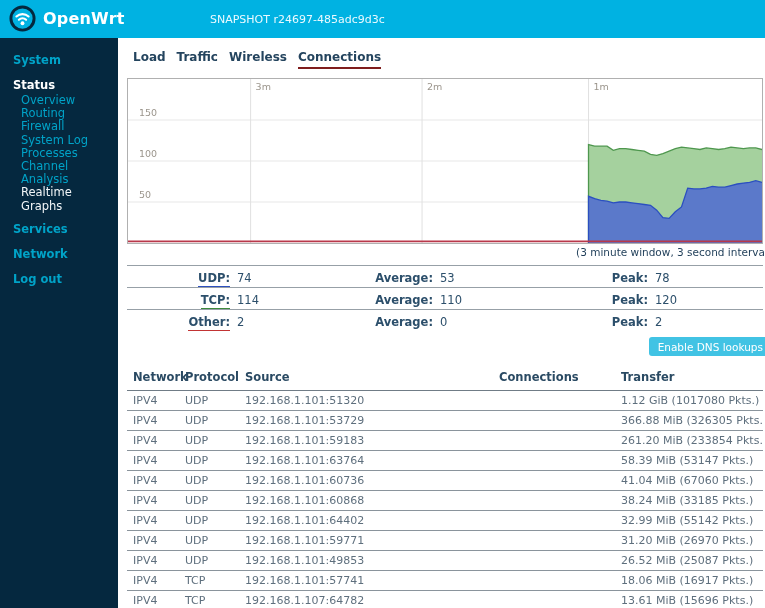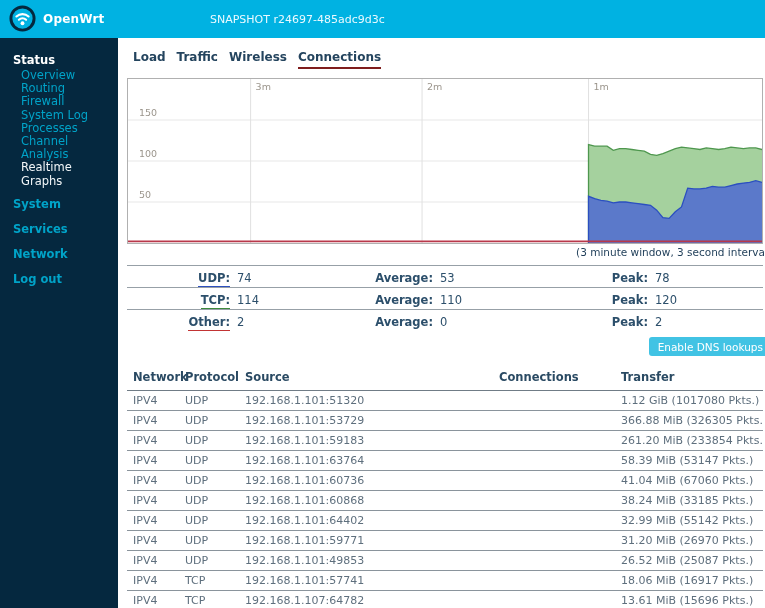--- a/index.html
+++ b/index.html
@@ -4,21 +4,21 @@
 <style>
   * { margin:0; padding:0; box-sizing:border-box; }
   html,body { background:#e8e8e8; }
   #app {
     position:relative; width:765px; height:608px; overflow:hidden; background:#fff;
     font-family:"DejaVu Sans","Liberation Sans",sans-serif; color:#1f4057;
   }
   
   .hdr { position:absolute; left:0; top:0; width:765px; height:38px; background:#00b2e2; z-index:5; }
   .logo-wrap { position:absolute; left:9px; top:5px; display:flex; align-items:center; gap:7px; }
-  .brand { color:#fff; font-size:12px; font-weight:bold; letter-spacing:.2px; }
+  .brand { color:#fff; font-size:16px; font-weight:bold; letter-spacing:.2px; }
   .fw-version { position:absolute; left:210px; top:13px; color:#eafaff; font-size:11px; }
   .badge {
     position:absolute; right:9px; top:10px; border:1px solid #fff; border-radius:9px;
     color:#fff; font-size:13px; padding:1.5px 9px; background:transparent; cursor:pointer;margin-top:45px;
   }
   
   .sidebar { position:absolute; left:0; top:38px; width:118px; bottom:0; background:#05283f; padding-top:14px; }
   .side-head { font-size:11.5px; font-weight:bold; padding:2px 4px 2px 13px; color:#00a3c8; line-height:13px; cursor:pointer; }
   .side-head.active { color:#ffffff; }
   .side-sub { font-size:11.5px; padding:0 4px 0 21px; color:#00a3c8; line-height:13.2px; cursor:pointer; }
@@ -66,31 +66,31 @@
         <circle cx="12" cy="16.2" r="1.7" fill="#ffffff"></circle>
       </svg>
       <span class="brand">OpenWrt</span>
     </div>
     <span class="fw-version">SNAPSHOT r24697-485adc9d3c</span>
     <button class="badge">Refreshing</button>
   </div>
 
   <div class="sidebar" id="sidebar">
       <div class="side-group">
+        <div class="side-head">System</div>
+      </div>
+      <div class="side-group">
         <div class="side-head active">Status</div>
         <div class="side-sub">Overview</div>
         <div class="side-sub">Routing</div>
         <div class="side-sub">Firewall</div>
         <div class="side-sub">System Log</div>
         <div class="side-sub">Processes</div>
         <div class="side-sub">Channel Analysis</div>
         <div class="side-sub active">Realtime Graphs</div>
-      </div>
-      <div class="side-group">
-        <div class="side-head">System</div>
       </div>
       <div class="side-group">
         <div class="side-head">Services</div>
       </div>
       <div class="side-group">
         <div class="side-head">Network</div>
       </div>
       <div class="side-group">
         <div class="side-head">Log out</div>
       </div>

